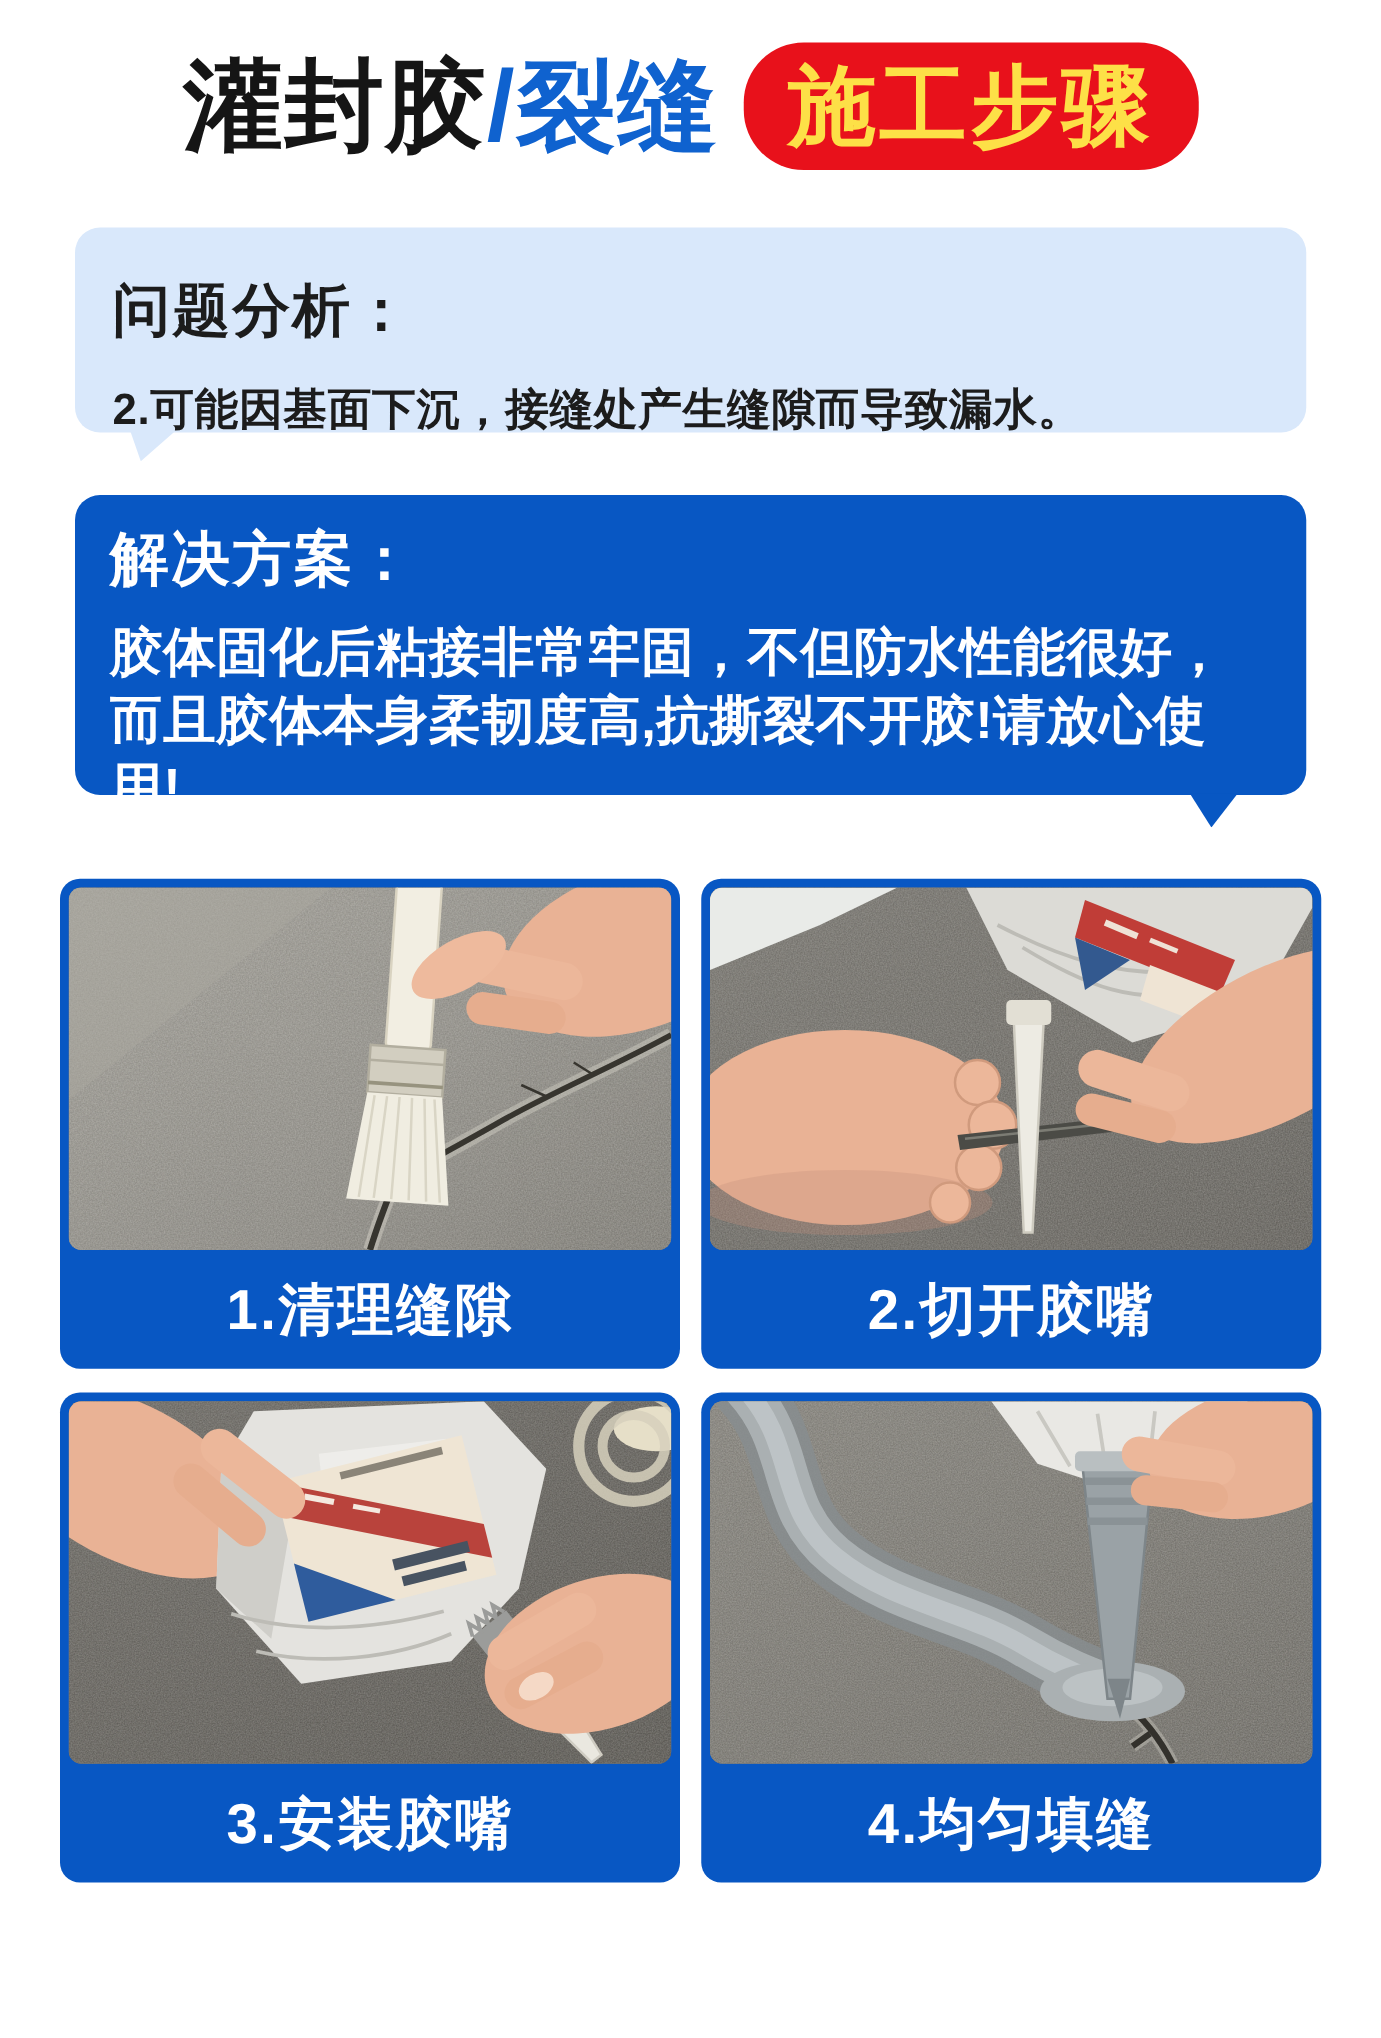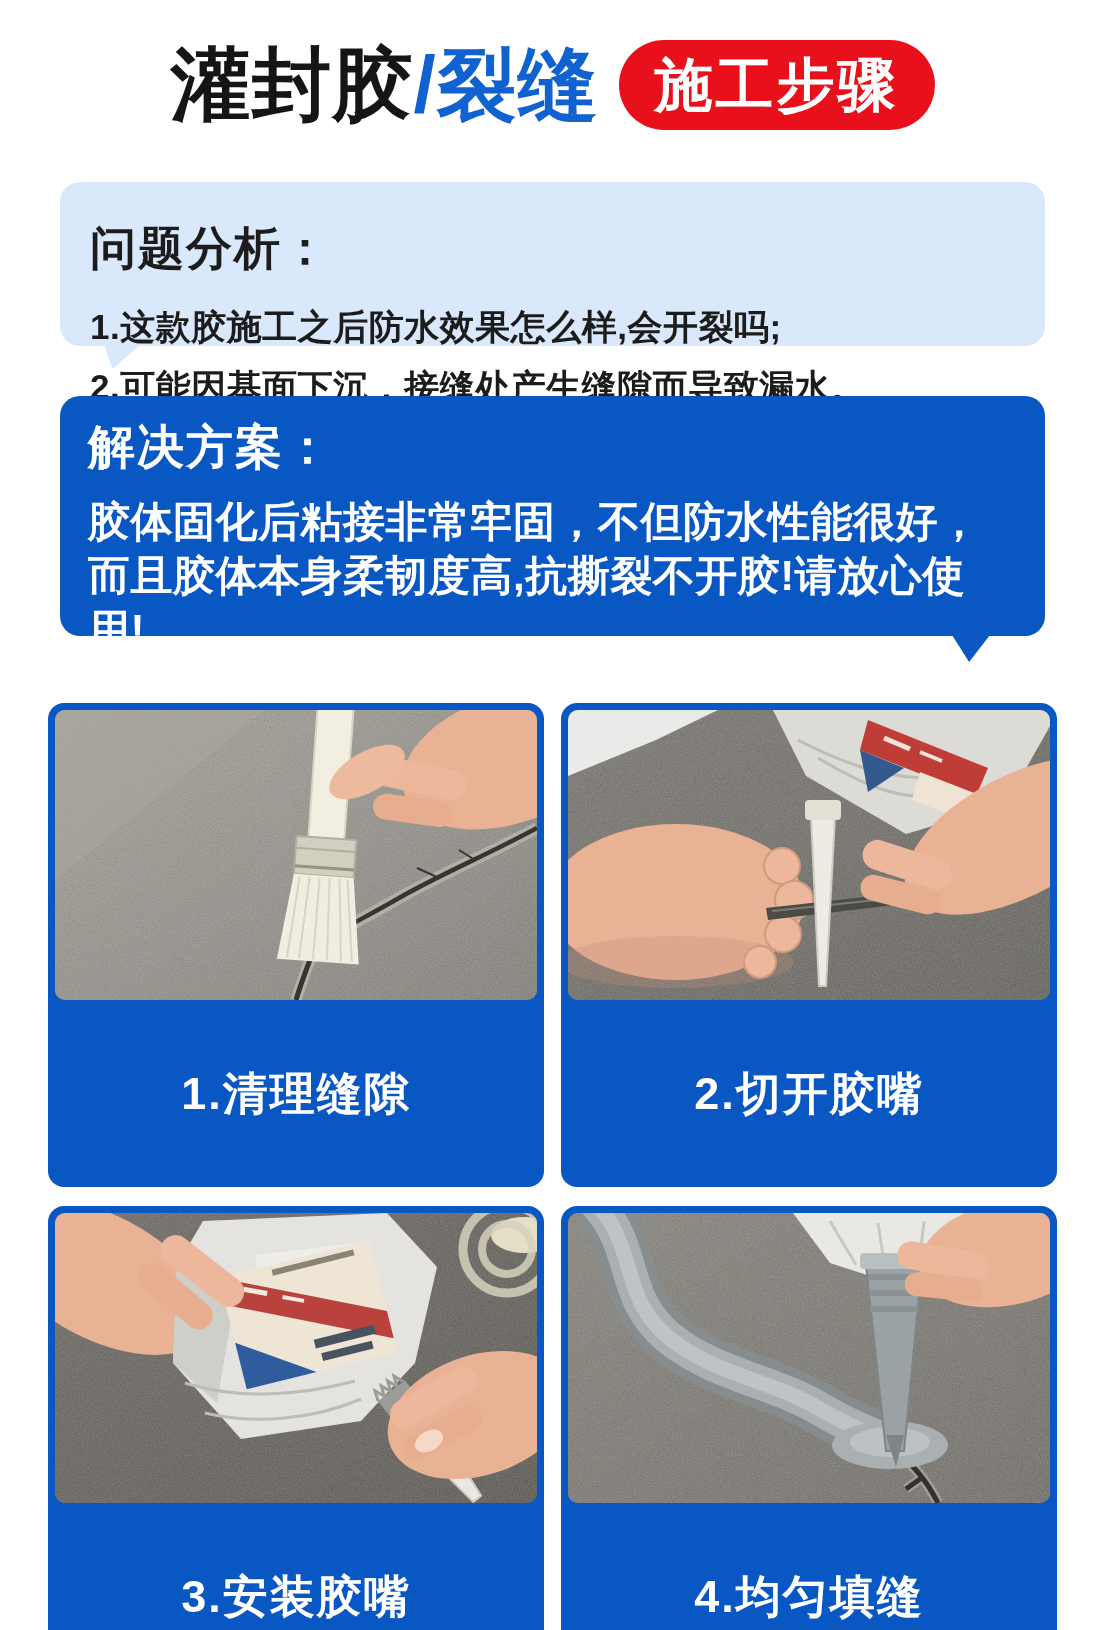--- a/index.html
+++ b/index.html
@@ -14,22 +14,22 @@
   
   .header {
     padding-top: 30px;
     display: flex; justify-content: center; align-items: center; gap: 20px;
     height: 140px;
   }
   .title { font-size: 80px; font-weight: 900; line-height: 1; letter-spacing: 1px; white-space: nowrap; }
   .t-black { color: #151515; }
   .t-blue  { color: #0f62cf; }
   .badge {
-    background: #e8111b; color: #ffffff;
-    font-size: 58px; font-weight: 900; letter-spacing: 3px;
+    background: #e8111b; color: #fde047;
+    font-size: 70px; font-weight: 900; letter-spacing: 3px;
     padding: 16px 36px; border-radius: 48px; line-height: 1;
     white-space: nowrap;
   }
 
   
   .bubble { width: 985px; margin-left: 60px; border-radius: 20px; position: relative; }
   .bubble-problem {
     margin-top: 42px; height: 164px;
     background: #d9e8fb; color: #1c1c1c;
     padding: 36px 30px 0 30px;
@@ -59,21 +59,21 @@
   
   .steps {
     margin: 67px 48px 0 48px;
     display: grid;
     grid-template-columns: 496px 496px;
     justify-content: space-between;
     row-gap: 19px;
   }
   .step {
     background: #0857c3; border-radius: 16px; overflow: hidden;
-    height: 484px; display: flex; flex-direction: column;
+    height: 392px; display: flex; flex-direction: column;
   }
   .photo {
     margin: 7px 7px 0 7px; height: 290px;
     border-radius: 10px; overflow: hidden; background: #7b7974;
   }
   .photo svg { width: 100%; height: 100%; display: block; }
   .step figcaption {
     flex: 1; display: flex; align-items: center; justify-content: center;
     color: #ffffff; font-size: 45px; font-weight: 800; letter-spacing: 2px;
   }
@@ -83,21 +83,20 @@
 
 <div class="page">
 
   <header class="header">
     <h1 class="title"><span class="t-black">灌封胶</span><span class="t-blue">/</span><span class="t-blue">裂缝</span></h1>
     <div class="badge">施工步骤</div>
   </header>
 
   <section class="bubble bubble-problem">
     <h2>问题分析：</h2>
-    <p>1.这款胶施工之后防水效果怎么样,会开裂吗;</p>
     <p>2.可能因基面下沉，接缝处产生缝隙而导致漏水。</p>
     <div class="tail"></div>
   </section>
 
   <section class="bubble bubble-solution">
     <h2>解决方案：</h2>
     <p>胶体固化后粘接非常牢固，不但防水性能很好，而且胶体本身柔韧度高,抗撕裂不开胶!请放心使用!</p>
     <div class="tail"></div>
   </section>
 

